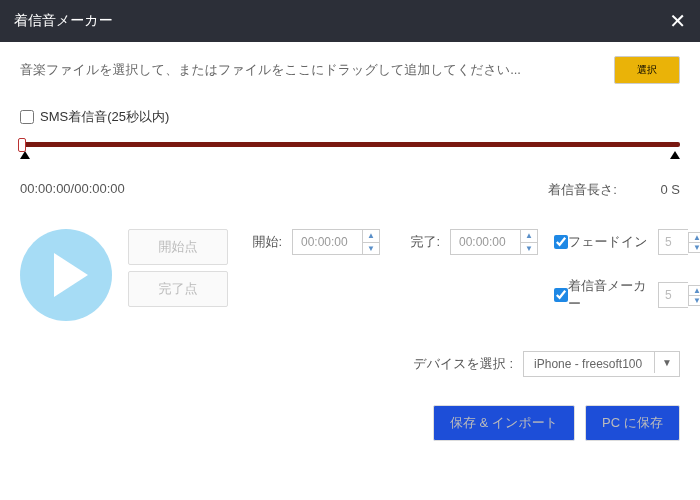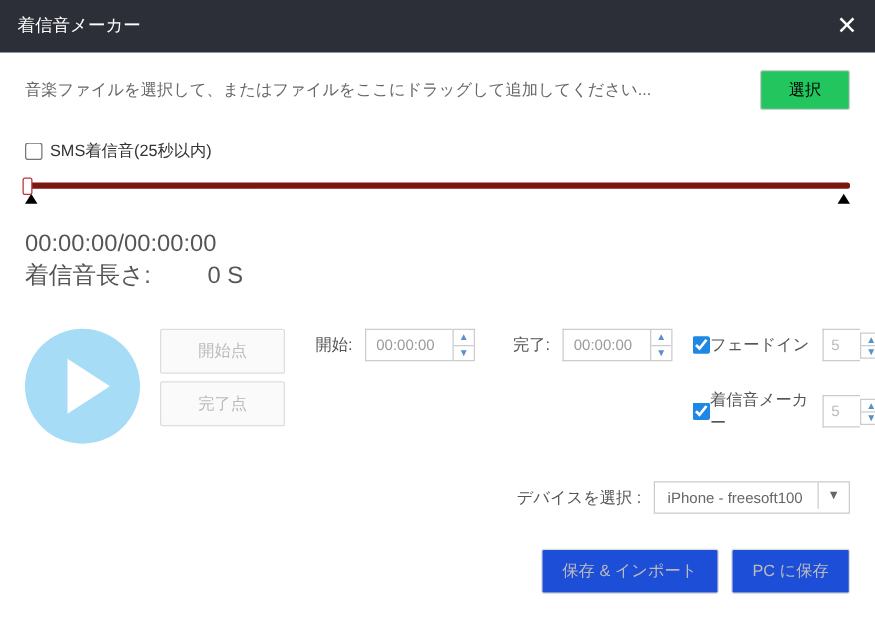--- a/index.html
+++ b/index.html
@@ -3,33 +3,33 @@
 <meta charset="utf-8">
 <style>
 * { box-sizing: border-box; margin: 0; padding: 0; font-family: "Hiragino Sans", "Meiryo", sans-serif; }
 body { width: 700px; height: 500px; background: #fff; overflow: hidden; }
 
 .titlebar { height: 42px; background: #2c2f38; color: #fff; display: flex; align-items: center; justify-content: space-between; padding: 0 14px; font-size: 14px; }
 .titlebar .close { font-size: 20px; cursor: pointer; line-height: 1; }
 
 .file-row { display: flex; align-items: center; justify-content: space-between; padding: 14px 20px 0 20px; }
 .file-hint { color: #666; font-size: 13px; }
-.select-btn { border: 1px solid #ccc; background: #22c55e; padding: 6px 22px; font-size: 13px; cursor: pointer; border-radius: 2px; }
+.select-btn { border: 1px solid #ccc; background: #eab308; padding: 6px 22px; font-size: 10px; cursor: pointer; border-radius: 2px; }
 
 .sms-row { padding: 24px 20px 10px 20px; font-size: 13px; color: #333; }
 .sms-row label { display: flex; align-items: center; gap: 6px; }
 .sms-row input[type=checkbox] { width: 14px; height: 14px; }
 
 .timeline-wrap { padding: 6px 20px 0 20px; position: relative; }
 .timeline-bar { height: 5px; background: #7a1810; border-radius: 2px; position: relative; }
 .timeline-handle { position: absolute; top: -4px; left: -2px; width: 8px; height: 14px; background: #fff; border: 1px solid #b33; border-radius: 2px; }
 .marker-row { display: flex; justify-content: space-between; margin-top: 4px; font-size: 10px; color: #000; }
 .marker { width: 0; height: 0; border-left: 5px solid transparent; border-right: 5px solid transparent; border-bottom: 8px solid #000; }
 
-.time-row { display: flex; justify-content: space-between; padding: 22px 20px 0 20px; font-size: 19px; color: #555; flex-direction: column; }
+.time-row { display: flex; justify-content: space-between; padding: 22px 20px 0 20px; font-size: 13px; color: #555; }
 .time-row .duration-val { margin-left: 40px; }
 
 .controls { display: flex; padding: 30px 20px 12px 20px; gap: 16px; align-items: flex-start; }
 .play-btn { width: 92px; height: 92px; border-radius: 50%; background: #a6dcf5; position: relative; cursor: pointer; flex-shrink: 0; }
 .play-tri { position: absolute; left: 34px; top: 24px; width: 0; height: 0; border-top: 22px solid transparent; border-bottom: 22px solid transparent; border-left: 34px solid #fff; }
 
 .points-col { display: flex; flex-direction: column; gap: 6px; }
 .pt-btn { width: 100px; padding: 8px 0; border: 1px solid #ddd; background: #fafafa; color: #bbb; font-size: 13px; border-radius: 2px; text-align: center; }
 
 .times-col { display: flex; flex-direction: row; gap: 22px; }

